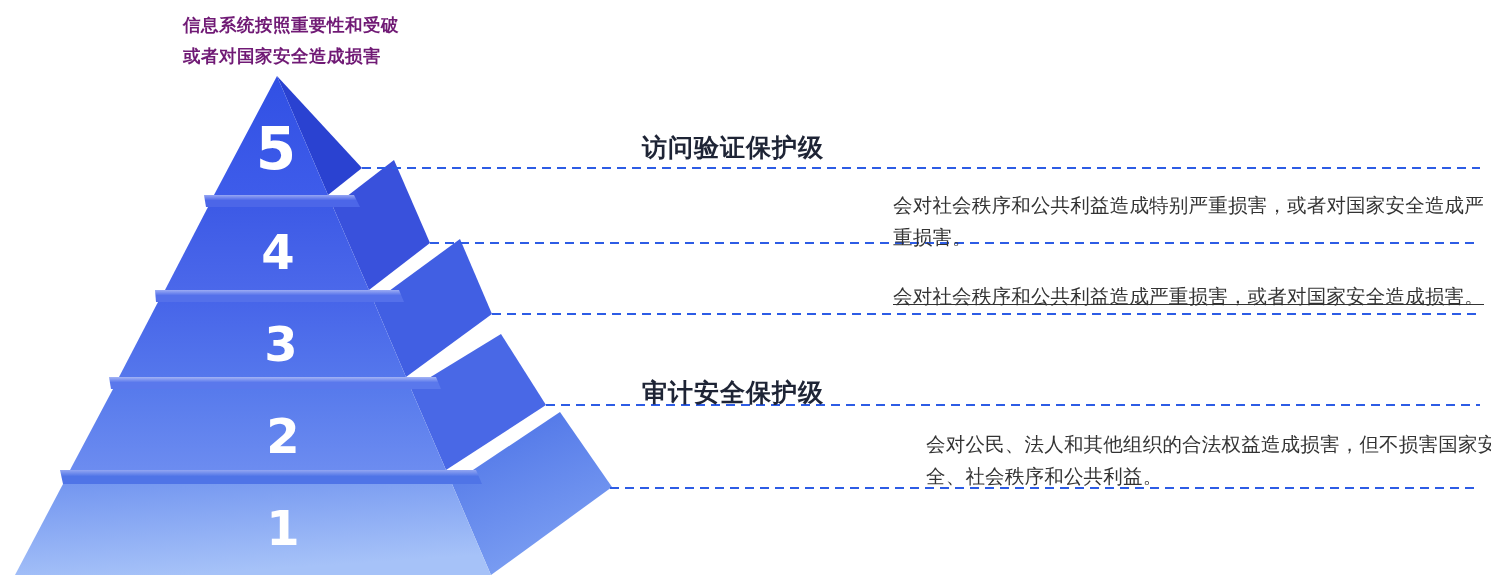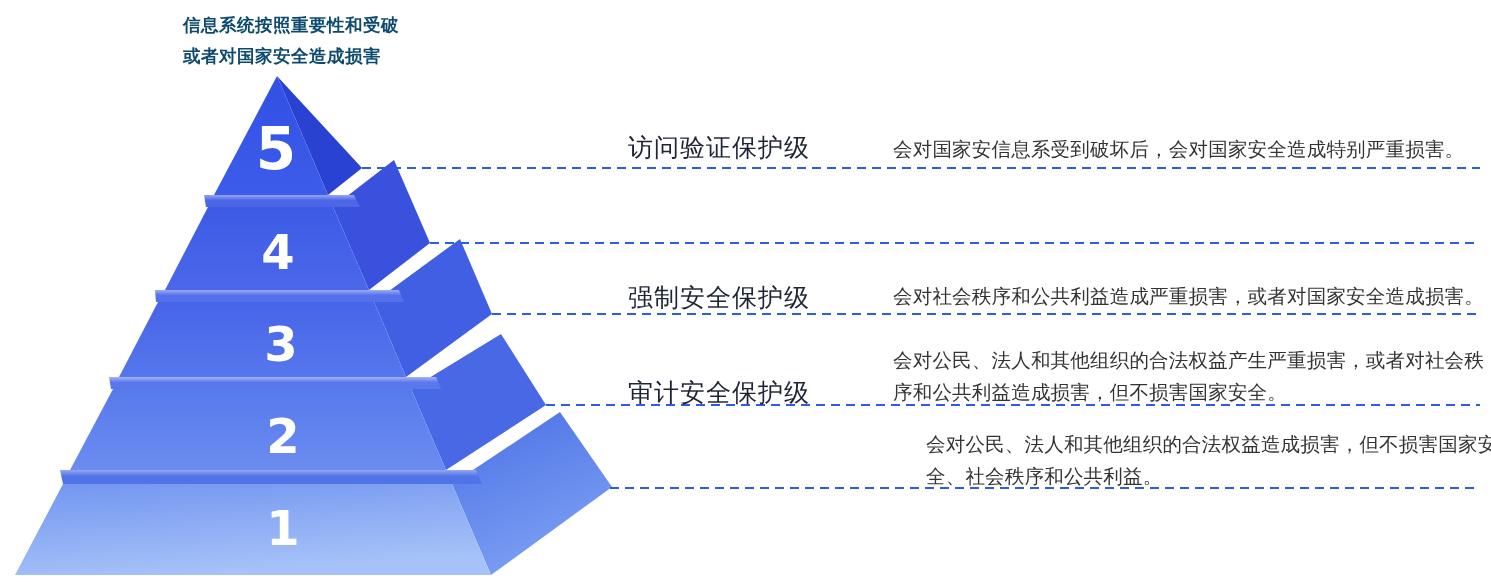--- a/index.html
+++ b/index.html
@@ -2,41 +2,41 @@
 <html><head>
 <meta charset="utf-8">
 <style>
   html,body{margin:0;padding:0;background:#ffffff;}
   #stage{
     position:relative;width:1491px;height:582px;background:#ffffff;overflow:hidden;
     font-family:"Liberation Sans","DejaVu Sans",sans-serif;
   }
   .title{
     position:absolute;left:183px;top:10px;
-    font-size:17.5px;font-weight:bold;color:#0c4a6e;line-height:31px;
+    font-size:17.5px;font-weight:bold;color:#701a75;line-height:31px;
     letter-spacing:0.5px;
   }
   .pyramid-svg{position:absolute;left:0;top:0;}
   .lvl-label{
-    position:absolute;width:210px;text-align:left;
-    font-size:25px;font-weight:normal;color:#1e2435;letter-spacing:1px;
+    position:absolute;width:210px;text-align:center;
+    font-size:25px;font-weight:bold;color:#1e2435;letter-spacing:1px;
     white-space:nowrap;
   }
   .lvl-desc{
     position:absolute;left:893px;width:597px;
     font-size:19.5px;line-height:32px;color:#333333;letter-spacing:0.2px;
   }
   .dash{
     position:absolute;height:2px;
     background:repeating-linear-gradient(90deg,#2d5ce5 0 9px,transparent 9px 15px);
   }
   
   .label-5{left:628px;top:131px;}  .desc-5{top:133px;}  .dash-5{left:362px;top:167px;width:1118px;}
   .label-4{left:628px;top:200px;}  .desc-4{top:189px;}  .dash-4{left:430px;top:242px;width:1050px;}
-  .label-3{left:628px;top:281px;}  .desc-3{top:280px;}  .dash-3{left:492px;top:313px;width:988px;}
+  .label-3{left:628px;top:281px;}  .desc-3{top:280px;text-decoration:underline;}  .dash-3{left:492px;top:313px;width:988px;}
   .label-2{left:628px;top:376px;}  .desc-2{top:344px;}  .dash-2{left:546px;top:404px;width:934px;}
   .label-1{left:628px;top:448px;}  .desc-1{top:428px;margin-left:33px;}  .dash-1{left:610px;top:487px;width:870px;}
   .num{fill:#ffffff;font-family:"DejaVu Sans","Liberation Sans",sans-serif;font-weight:bold;text-anchor:middle;}
 </style>
 </head>
 <body>
 
 <div id="stage">
 
   <div class="title">
@@ -124,21 +124,19 @@
     <text class="num" x="283" y="545" font-size="48">1</text>
   </svg>
 
   <div class="dash dash-5"></div>
   <div class="dash dash-4"></div>
   <div class="dash dash-3"></div>
   <div class="dash dash-2"></div>
   <div class="dash dash-1"></div>
 
   <div class="lvl-label label-5">访问验证保护级</div>
-  <div class="lvl-label label-3">强制安全保护级</div>
   <div class="lvl-label label-2">审计安全保护级</div>
 
-  <div class="lvl-desc desc-5">会对国家安信息系受到破坏后，会对国家安全造成特别严重损害。</div>
+  <div class="lvl-desc desc-4">会对社会秩序和公共利益造成特别严重损害，或者对国家安全造成严重损害。</div>
   <div class="lvl-desc desc-3">会对社会秩序和公共利益造成严重损害，或者对国家安全造成损害。</div>
-  <div class="lvl-desc desc-2">会对公民、法人和其他组织的合法权益产生严重损害，或者对社会秩序和公共利益造成损害，但不损害国家安全。</div>
   <div class="lvl-desc desc-1">会对公民、法人和其他组织的合法权益造成损害，但不损害国家安全、社会秩序和公共利益。</div>
 
 </div>
 
 </body></html>

